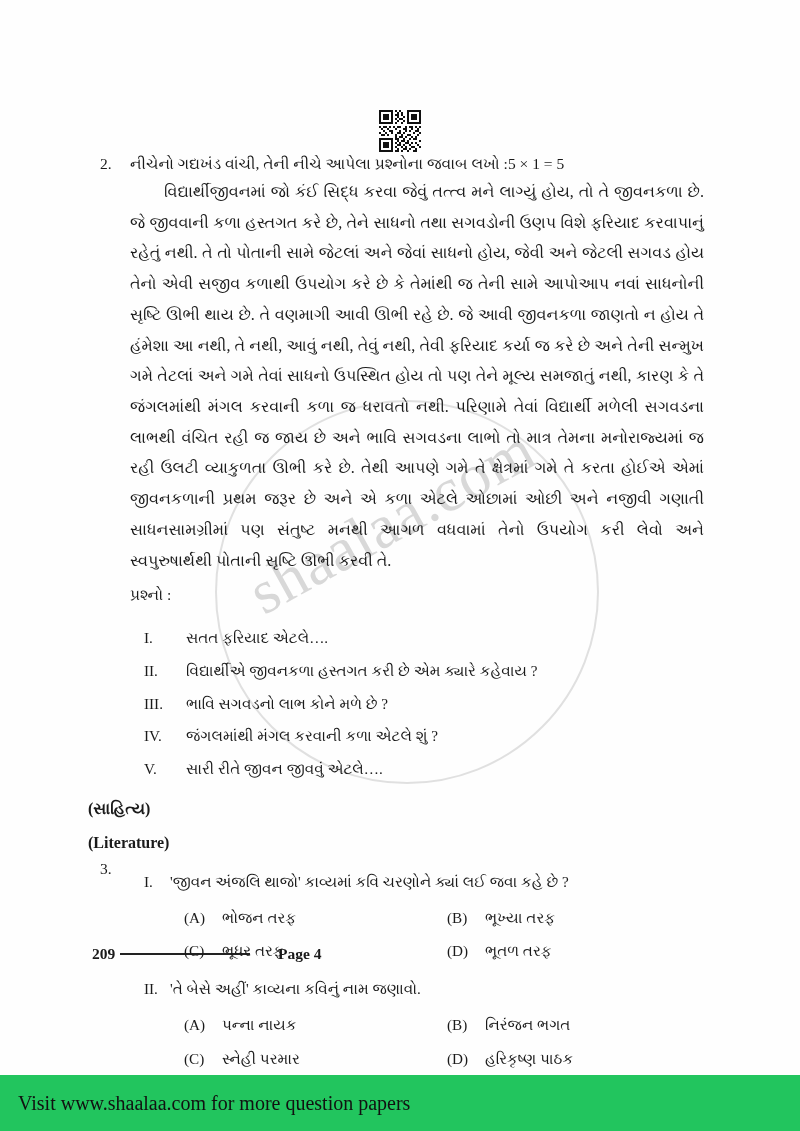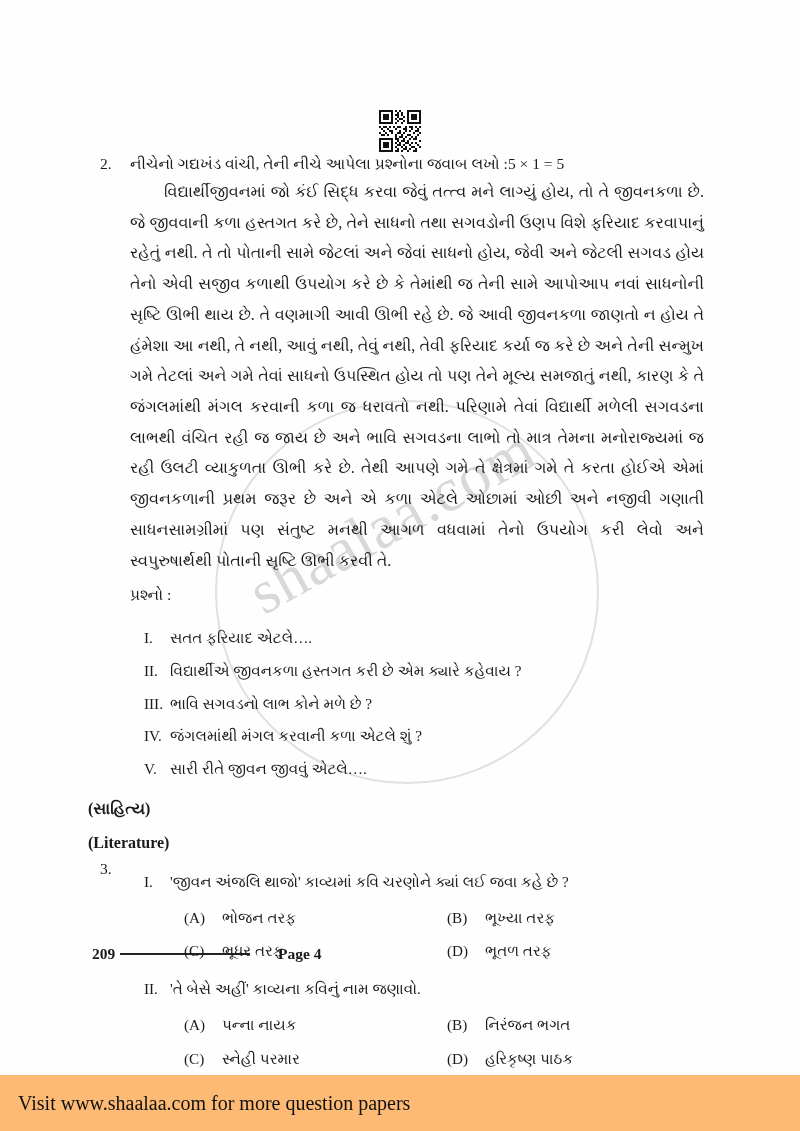--- a/index.html
+++ b/index.html
@@ -120,20 +120,21 @@
     line-height: 2.15;
   }
   .sub-rn {
     width: 40px;
     flex: none;
     padding-left: 14px;
     box-sizing: border-box;
   }
   .sub-text {
     flex: 1;
+    margin-left: 16px;
   }
 
   .center-head {
     text-align: left;
     font-size: 16px;
     font-weight: bold;
     margin-top: 14px;
   }
   .center-head.second {
     margin-top: 16px;
@@ -197,21 +198,21 @@
   .footer .f-page {
     font-weight: bold;
   }
 
   .visit-bar {
     position: absolute;
     left: 0;
     top: 1075px;
     width: 800px;
     height: 56px;
-    background: #fdba74;
+    background: #22c55e;
     display: flex;
     align-items: center;
     font-family: "Liberation Serif", serif;
     font-size: 20px;
     color: #111;
     padding-left: 18px;
     box-sizing: border-box;
   }
 </style>
 </head>

